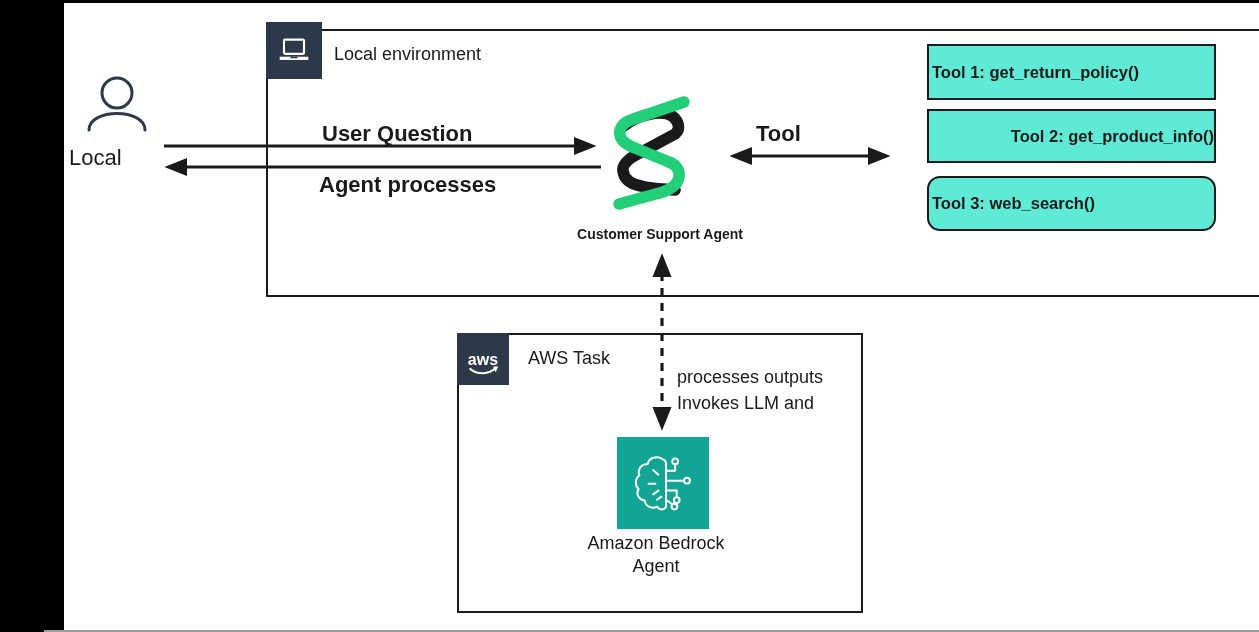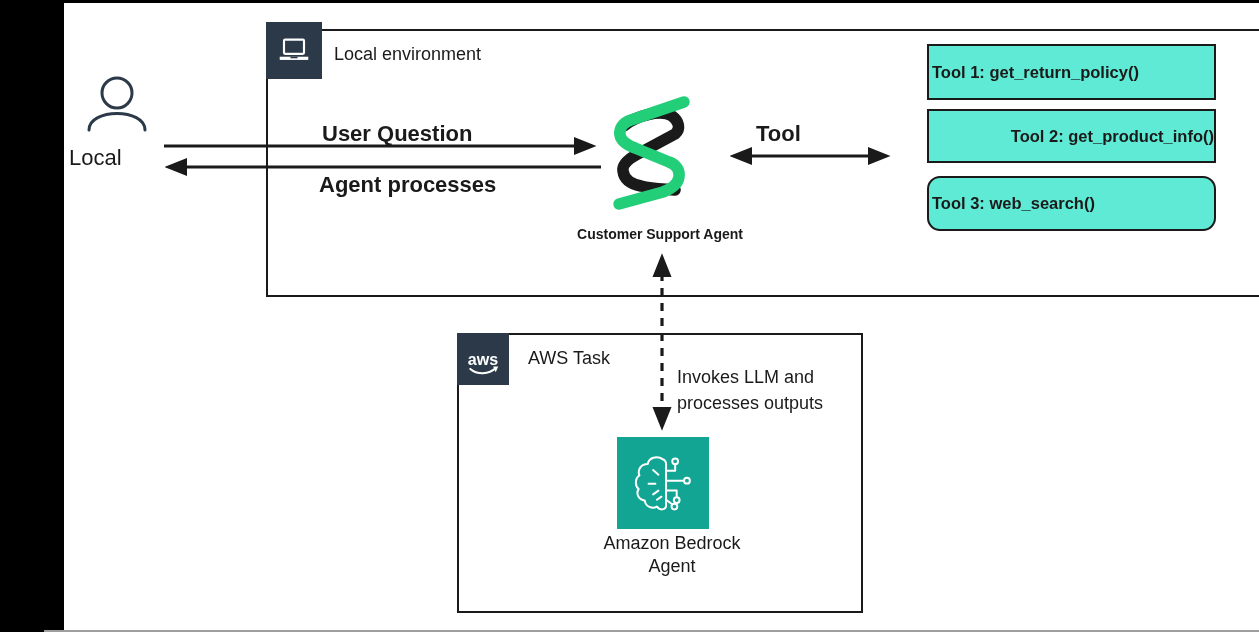--- a/index.html
+++ b/index.html
@@ -89,22 +89,22 @@
     <span>Tool 1: get_return_policy()</span>
   </div>
   <div class="tool-box" style="left:883px; top:109px; width:289px; height:54px;justify-content:flex-end;">
     <span>Tool 2: get_product_info()</span>
   </div>
   <div class="tool-box" style="left:883px; top:176px; width:289px; height:55px;border-radius:13px;">
     <span>Tool 3: web_search()</span>
   </div>
 
   <div class="invoke-label" style="left:633px; top:364px;">
+    <div>processes outputs</div>
     <div>Invokes LLM and</div>
-    <div>processes outputs</div>
   </div>
 
   <div class="bedrock-tile" style="left:573px; top:437px; width:92px; height:92px;">
     <span>
       <svg class="icon-svg" width="70" height="70" viewBox="0 0 92 92">
         <g fill="none" stroke="#fff" stroke-width="2.6" stroke-linejoin="round" stroke-linecap="round">
           <path d="M46,15 C38,9 27,13 26,21 C17,21 12,29 15,36 C9,40 9,50 14,54 C10,60 14,68 22,69 C23,77 32,81 38,77 C41,82 48,82 50,77 L50,20 C49,16 47,15 46,15 Z"></path>
           <path d="M33,29 L40,35 M27,47 L36,47 M33,61 L40,56 M38,68 L44,64"></path>
           <path d="M50,30 L62,30 L62,22"></path>
           <path d="M50,43 L72,43"></path>
@@ -113,21 +113,21 @@
         </g>
         <g fill="none" stroke="#fff" stroke-width="2.6">
           <circle cx="62" cy="17.5" r="3.8"></circle>
           <circle cx="77.5" cy="43" r="3.8"></circle>
           <circle cx="64" cy="68.5" r="3.8"></circle>
           <circle cx="61" cy="77" r="3.8"></circle>
         </g>
       </svg>
     </span>
   </div>
-  <div class="bedrock-label" style="left:528px; top:532px; width:200px;">
+  <div class="bedrock-label" style="left:512px; top:532px; width:200px;">
     <div>Amazon Bedrock</div>
     <div>Agent</div>
   </div>
 
   <svg class="overlay">
     <defs>
       <marker id="ah" viewBox="0 0 10 8" refX="8" refY="4" markerWidth="7.5" markerHeight="6" orient="auto-start-reverse">
         <path d="M0,0 L10,4 L0,8 Z" fill="#1a1a1a"></path>
       </marker>
     </defs>

